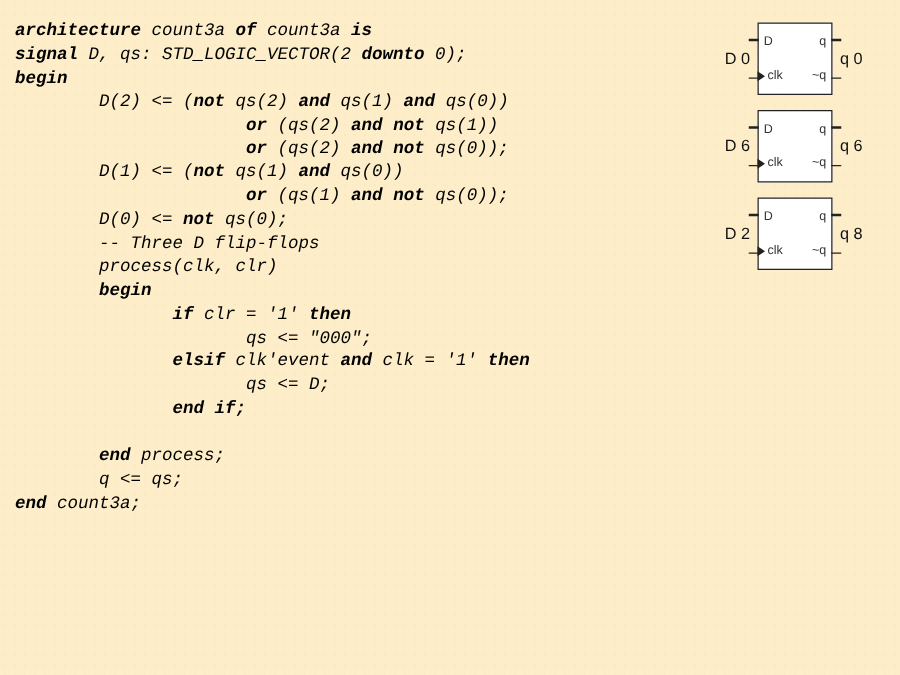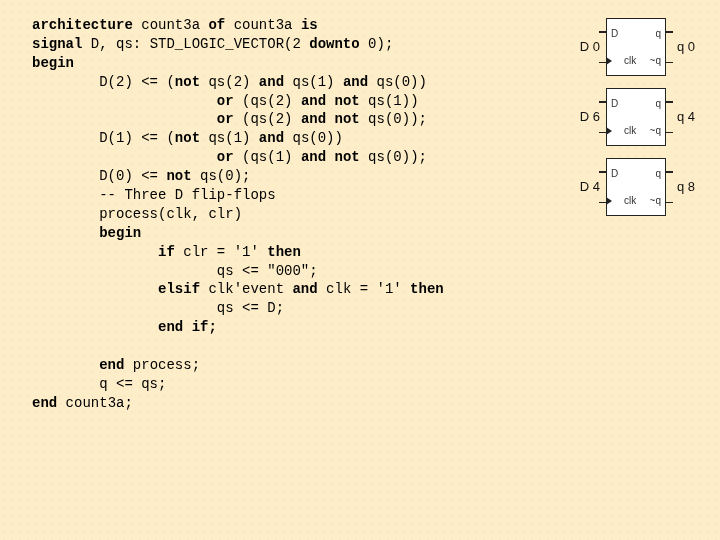--- a/index.html
+++ b/index.html
@@ -17,23 +17,24 @@
   position: relative;
   overflow: hidden;
 }
 .page {
   position: relative;
   width: 720px;
   height: 540px;
 }
 .code {
   position: absolute;
-  left: 32px;
+  left: 12px;
   top: 16px;
   white-space: pre;
+  font-style: italic;
 }
 .kw { font-weight: bold; }
 .ffs {
   position: absolute;
   right: 20px;
   top: 18px;
   display: flex;
   flex-direction: column;
   gap: 12px;
 }
@@ -42,34 +43,34 @@
   align-items: center;
   gap: 6px;
 }
 .dlabel, .qlabel {
   font-family: Arial, sans-serif;
   font-size: 13px;
   color: #111;
   width: 28px;
 }
 .dlabel { text-align: right; }
-.qlabel { text-align: center; }
+.qlabel { text-align: left; }
 .ff {
   width: 58px;
   height: 56px;
   border: 1.5px solid #222;
   background: #fff;
   position: relative;
   font-family: Arial, sans-serif;
   font-size: 10px;
   color: #333;
 }
 .ff .pin-d  { position: absolute; left: 4px;  top: 8px; }
 .ff .pin-q  { position: absolute; right: 4px; top: 8px; }
-.ff .pin-clk{ position: absolute; left: 17px;  bottom: 8px; }
+.ff .pin-clk{ position: absolute; left: 7px;  bottom: 8px; }
 .ff .pin-nq { position: absolute; right: 4px; bottom: 8px; }
 .ff .tri {
   position: absolute;
   left: -1px;
   bottom: 10px;
   width: 0; height: 0;
   border-top: 4px solid transparent;
   border-bottom: 4px solid transparent;
   border-left: 6px solid #222;
 }
@@ -133,25 +134,25 @@
       <span class="stub tl"></span>
       <span class="stub bl"></span>
       <span class="stub tr"></span>
       <span class="stub br"></span>
       <span class="pin-d">D</span>
       <span class="pin-q">q</span>
       <span class="tri"></span>
       <span class="pin-clk">clk</span>
       <span class="pin-nq">~q</span>
     </div>
-    <span class="qlabel">q 4</span>
+    <span class="qlabel">q 6</span>
   </div>
 
   <div class="ffrow">
-    <span class="dlabel">D 4</span>
+    <span class="dlabel">D 2</span>
     <div class="ff">
       <span class="stub tl"></span>
       <span class="stub bl"></span>
       <span class="stub tr"></span>
       <span class="stub br"></span>
       <span class="pin-d">D</span>
       <span class="pin-q">q</span>
       <span class="tri"></span>
       <span class="pin-clk">clk</span>
       <span class="pin-nq">~q</span>

